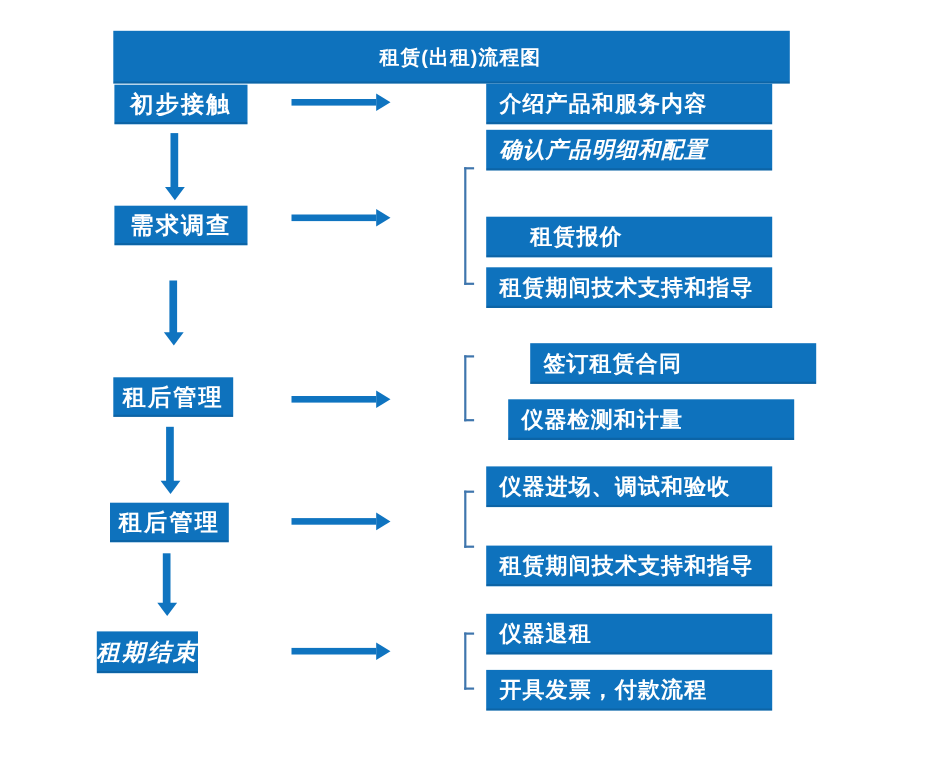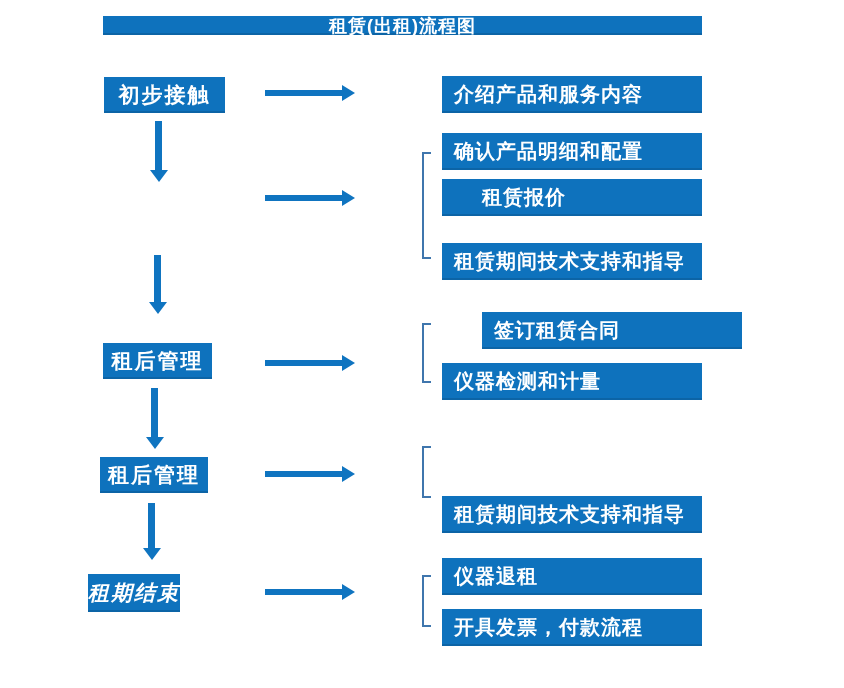--- a/index.html
+++ b/index.html
@@ -7,25 +7,26 @@
     --arrow-blue:#0f74c0;
     --bracket-blue:#3f76ad;
     --text-white:#ffffff;
   }
   html,body{margin:0;padding:0;background:#ffffff;}
   .canvas{
     position:relative;width:844px;height:688px;background:#ffffff;overflow:hidden;
     font-family:"Liberation Sans","DejaVu Sans",sans-serif;
   }
   .titlebar{
-    position:absolute;left:103px;top:16px;width:599px;height:19px;
+    position:absolute;left:103px;top:28px;width:599px;height:48px;
     background:var(--box-blue);color:var(--text-white);
     display:flex;align-items:center;justify-content:center;
     font-size:18px;font-weight:bold;letter-spacing:1px;
     box-shadow:inset 0 -2px 0 rgba(0,0,0,0.12);
+    padding-left:16px;
   }
   .lbox{
     position:absolute;background:var(--box-blue);color:var(--text-white);
     display:flex;align-items:center;justify-content:center;
     font-size:21px;font-weight:bold;letter-spacing:2px;
     box-shadow:inset 0 -2px 0 rgba(0,0,0,0.12);
   }
   .rbox{
     position:absolute;left:442px;width:260px;height:37px;
     background:var(--box-blue);color:var(--text-white);
@@ -55,30 +56,32 @@
   }
 </style>
 </head>
 <body>
 
 <div class="canvas">
 
   <div class="titlebar">租赁(出租)流程图</div>
 
   <div class="lbox" style="left:104px;top:77px;width:121px;height:36px;">初步接触</div>
+  <div class="lbox" style="left:104px;top:187px;width:121px;height:36px;">需求调查</div>
   <div class="lbox" style="left:103px;top:343px;width:109px;height:36px;">租后管理</div>
   <div class="lbox" style="left:100px;top:457px;width:108px;height:36px;">租后管理</div>
   <div class="lbox" style="left:88px;top:574px;width:92px;height:38px;font-style:italic;">租期结束</div>
 
   <div class="rbox" style="top:76px;">介绍产品和服务内容</div>
-  <div class="rbox" style="top:133px;">确认产品明细和配置</div>
-  <div class="rbox" style="top:179px;padding-left:40px;">租赁报价</div>
+  <div class="rbox" style="top:118px;font-style:italic;">确认产品明细和配置</div>
+  <div class="rbox" style="top:197px;padding-left:40px;">租赁报价</div>
   <div class="rbox" style="top:243px;">租赁期间技术支持和指导</div>
   <div class="rbox" style="top:312px;margin-left:40px;">签订租赁合同</div>
-  <div class="rbox" style="top:363px;">仪器检测和计量</div>
+  <div class="rbox" style="top:363px;margin-left:20px;">仪器检测和计量</div>
+  <div class="rbox" style="top:424px;">仪器进场、调试和验收</div>
   <div class="rbox" style="top:484px;margin-top:12px;">租赁期间技术支持和指导</div>
   <div class="rbox" style="top:558px;">仪器退租</div>
   <div class="rbox" style="top:609px;">开具发票，付款流程</div>
 
   <div class="harrow" style="top:85px;">
       <div class="shaft"></div>
       <div class="head"></div>
     </div>
   <div class="harrow" style="top:190px;">
       <div class="shaft"></div>

